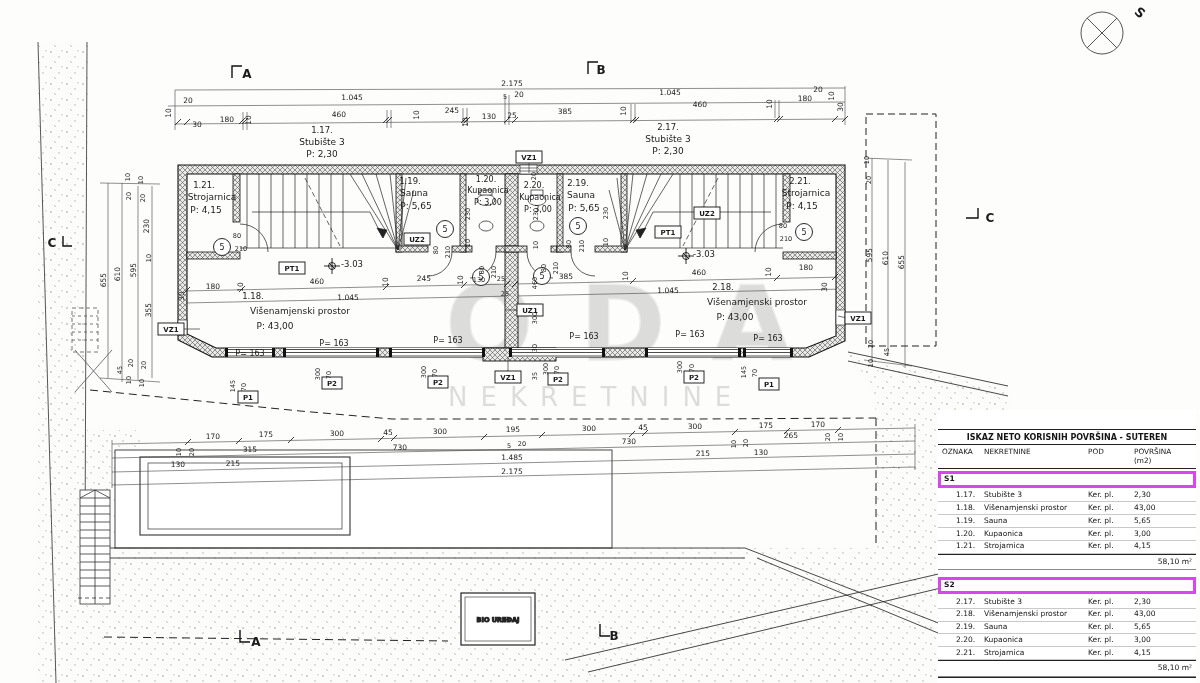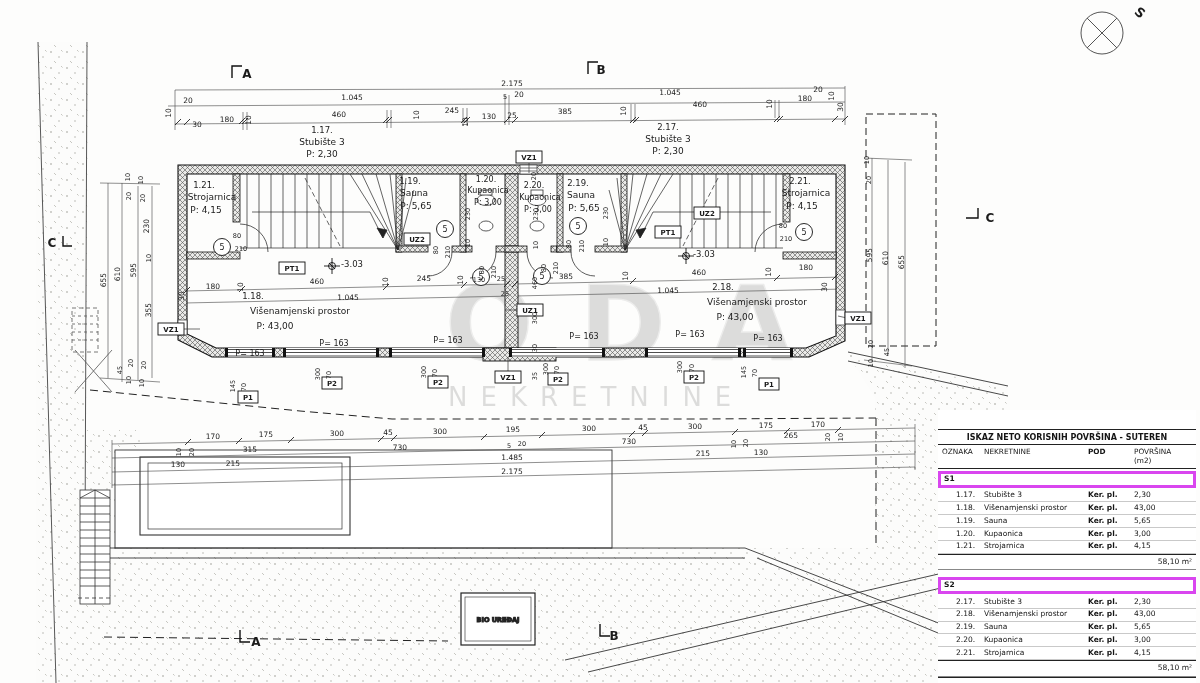--- a/index.html
+++ b/index.html
@@ -7,21 +7,21 @@
          font-family:"DejaVu Sans","Liberation Sans",sans-serif;}
   svg text{fill:#1b1b1b;font-family:"DejaVu Sans","Liberation Sans",sans-serif;}
   .table-card{position:absolute;left:938px;top:410px;width:258px;background:#fff;
               font-size:7.5px;color:#151515;line-height:1.15;}
   .t-title{font-weight:bold;font-size:8px;text-align:center;padding:3px 0 2px;
            border-top:1.5px solid #222;border-bottom:1px solid #222;margin-top:19px;}
   .t-head{display:flex;padding:3px 4px;border-bottom:1.2px solid #222;font-size:7.3px;}
   .t-row{display:flex;padding:1.6px 4px;border-bottom:1px solid #c9c9c9;}
   .c0{width:42px;padding-left:14px;box-sizing:border-box;}
   .c1{width:104px;}
-  .c2{width:46px;font-weight:bold;}
+  .c2{width:46px;}
   .c3{width:50px;text-align:left;}
   .sec-badge{border:3px solid #d946ef;padding:1px 3px;font-weight:bold;margin:2px 0 2px;}
   .subtotal{text-align:right;font-weight:normal;padding:3px 4px;border-top:1.2px solid #222;
             border-bottom:1px solid #888;}
   .total{text-align:right;font-weight:bold;font-size:9px;padding:16px 4px;
          border-top:1.5px solid #222;border-bottom:1px solid #4c1d95;}
   .gap{height:5px;}
 </style>
 </head>
 <body>

